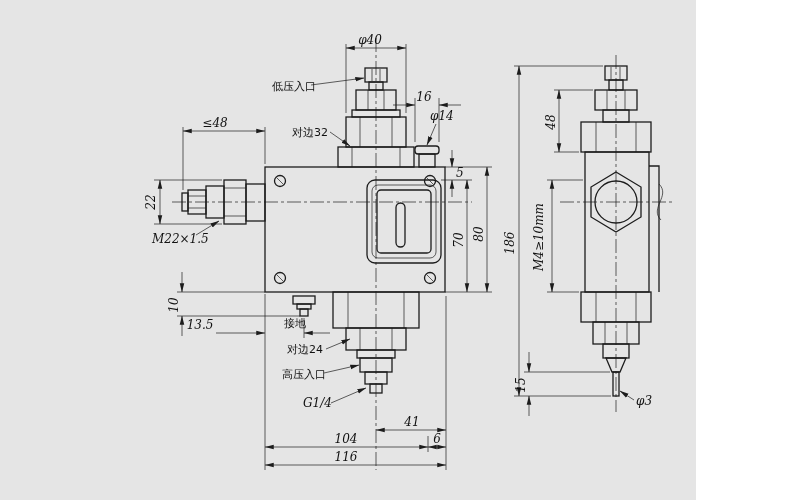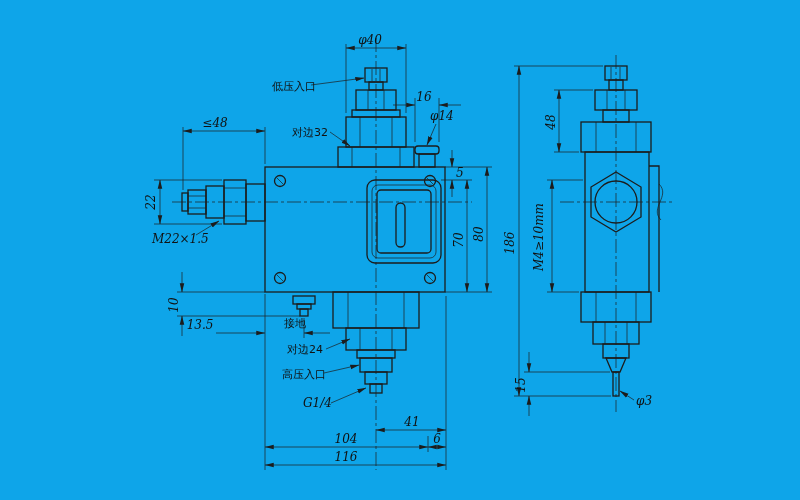--- a/index.html
+++ b/index.html
@@ -1,16 +1,16 @@
 <!DOCTYPE html>
 <html><head>
 <meta charset="utf-8">
 <style>
   html,body{margin:0;padding:0;background:#fff;}
-  .page{width:800px;height:500px;background:#0ea5e9;position:relative;overflow:hidden;
+  .page{width:696px;height:500px;background:#e5e5e5;position:relative;overflow:hidden;
         font-family:"DejaVu Serif", serif;}
   svg{display:block;}
   .outline{fill:none;stroke:#1c1c1c;stroke-width:1.3;}
   .thin{fill:none;stroke:#1c1c1c;stroke-width:0.7;}
   .center{fill:none;stroke:#1c1c1c;stroke-width:0.7;stroke-dasharray:14 3 3 3;}
   .dimline{fill:none;stroke:#1c1c1c;stroke-width:0.7;marker-start:url(#arr);marker-end:url(#arr);}
   .dimend{fill:none;stroke:#1c1c1c;stroke-width:0.7;marker-end:url(#arr);}
   .dimstart{fill:none;stroke:#1c1c1c;stroke-width:0.7;marker-start:url(#arr);}
   .dim{font:italic 12px "DejaVu Serif", serif;fill:#111;}
   .cjk{font:11px "DejaVu Sans", sans-serif;fill:#111;}

